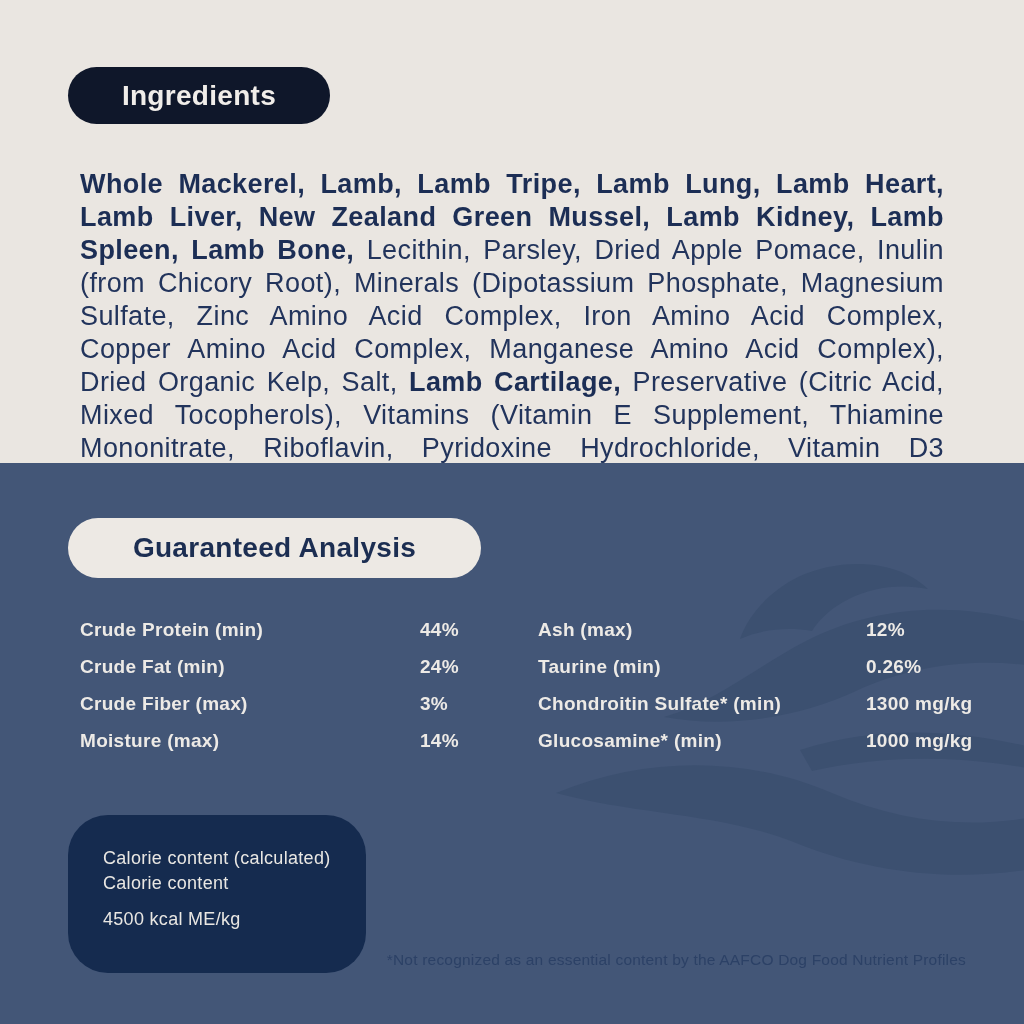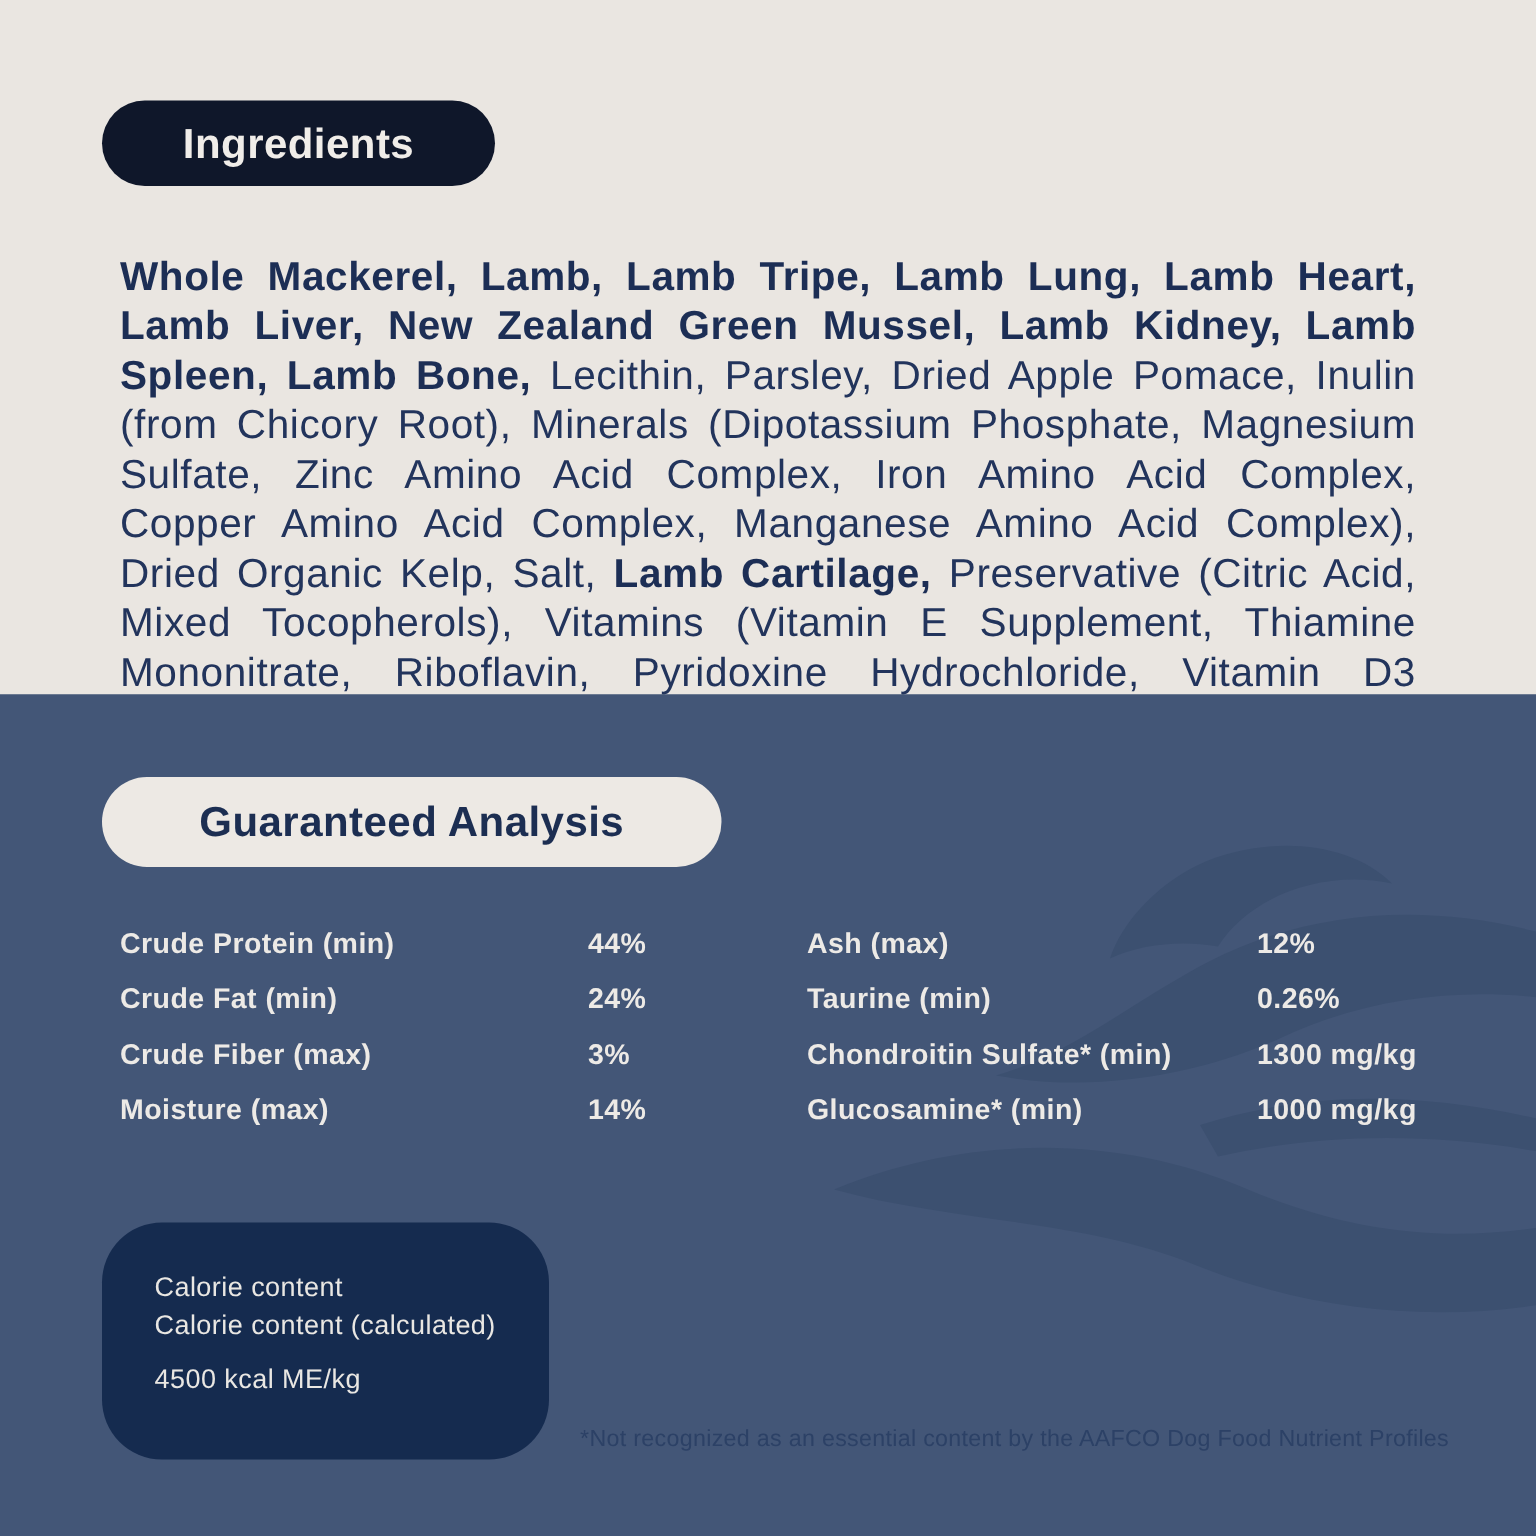--- a/index.html
+++ b/index.html
@@ -78,20 +78,21 @@
     font-size: 28px;
     font-weight: bold;
     letter-spacing: 0.3px;
   }
   .analysis-col { position: absolute; top: 148px; z-index: 2; }
   .analysis-col.left  { left: 80px;  width: 390px; }
   .analysis-col.right { left: 538px; width: 440px; }
   .analysis-row {
     display: flex; align-items: center;
     height: 37px;
+    gap: 28px;
   }
   .analysis-row .label {
     flex: 0 0 auto;
     color: #EDEAE6;
     font-size: 19px; font-weight: bold;
     letter-spacing: 0.3px;
   }
   .analysis-col.left  .analysis-row .label { width: 312px; }
   .analysis-col.right .analysis-row .label { width: 300px; }
   .analysis-row .value {
@@ -188,22 +189,22 @@
         <span class="label">Chondroitin Sulfate* (min)</span>
         <span class="value">1300 mg/kg</span>
       </div>
       <div class="analysis-row">
         <span class="label">Glucosamine* (min)</span>
         <span class="value">1000 mg/kg</span>
       </div>
     </div>
 
     <div class="calorie-box">
+      <div class="cal-line">Calorie content (calculated)</div>
       <div class="cal-line">Calorie content</div>
-      <div class="cal-line">Calorie content (calculated)</div>
       <div class="cal-gap"></div>
       <div class="cal-line">4500 kcal ME/kg</div>
     </div>
 
     <div class="footnote">*Not recognized as an essential content by the AAFCO Dog Food Nutrient Profiles</div>
 
   </section>
 </div>
 
 </body></html>

